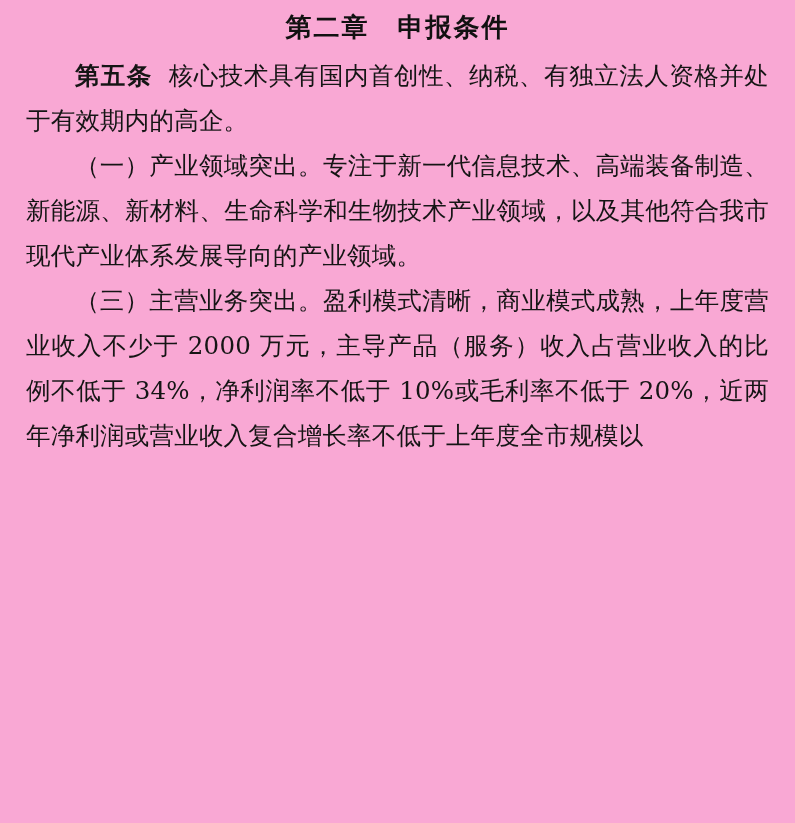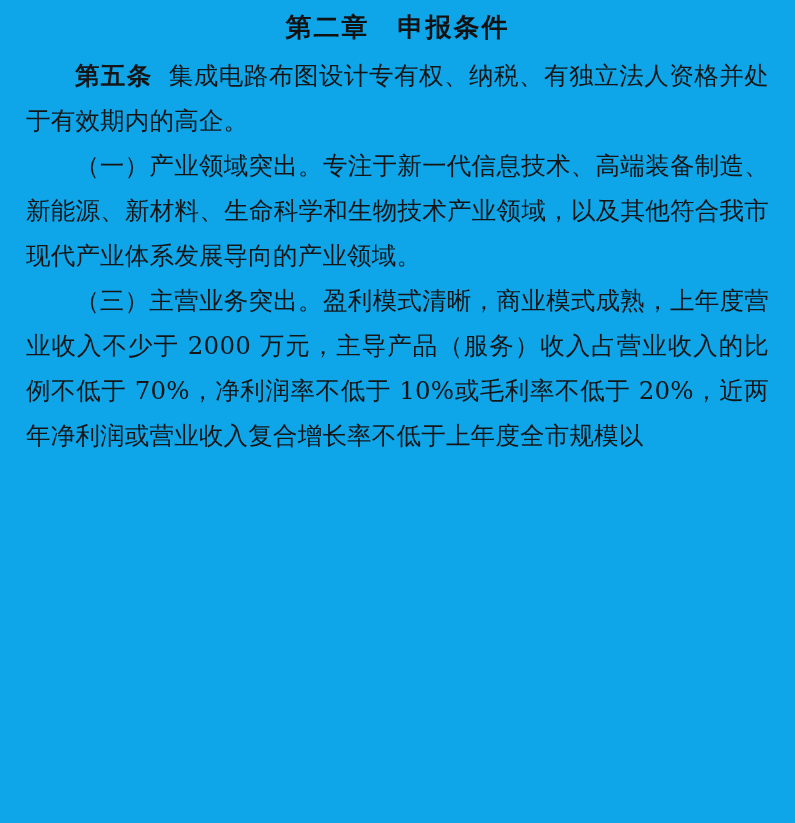--- a/index.html
+++ b/index.html
@@ -8,21 +8,21 @@
     background: #ffffff;
   }
   body {
     font-family: "DejaVu Serif", "Liberation Serif", serif;
     color: #1a1a1a;
   }
   .page {
     width: 795px;
     height: 823px;
     position: relative;
-    background: #0ea5e9;
+    background: #f9a8d4;
     overflow: hidden;
     box-sizing: border-box;
     padding: 0;
   }
   .doc-title {
     text-align: center;
     font-size: 26px;
     font-weight: 700;
     letter-spacing: 2px;
     margin: 8px 0 6px 0;
@@ -61,27 +61,27 @@
 </head>
 <body>
 
 <div class="page">
 
   <h1 class="doc-title">第二章　申报条件</h1>
 
   <div class="body-text">
 
     <p class="para indent">
-      <span class="lead">第五条</span><span class="gap-after-lead"></span><span>集成电路布图设计专有权、纳税、有独立法人资格并处于有效期内的高企。</span>
+      <span class="lead">第五条</span><span class="gap-after-lead"></span><span>核心技术具有国内首创性、纳税、有独立法人资格并处于有效期内的高企。</span>
     </p>
 
 
     <p class="para indent">
       <span>（一）产业领域突出。专注于新一代信息技术、高端装备制造、新能源、新材料、生命科学和生物技术产业领域，以及其他符合我市现代产业体系发展导向的产业领域。</span>
     </p>
 
 
     <p class="para indent">
-      <span>（三）主营业务突出。盈利模式清晰，商业模式成熟，上年度营业收入不少于 2000 万元，主导产品（服务）收入占营业收入的比例不低于 70%，净利润率不低于 10%或毛利率不低于 20%，近两年净利润或营业收入复合增长率不低于上年度全市规模以</span>
+      <span>（三）主营业务突出。盈利模式清晰，商业模式成熟，上年度营业收入不少于 2000 万元，主导产品（服务）收入占营业收入的比例不低于 34%，净利润率不低于 10%或毛利率不低于 20%，近两年净利润或营业收入复合增长率不低于上年度全市规模以</span>
     </p>
 
   </div>
 </div>
 
 </body></html>

